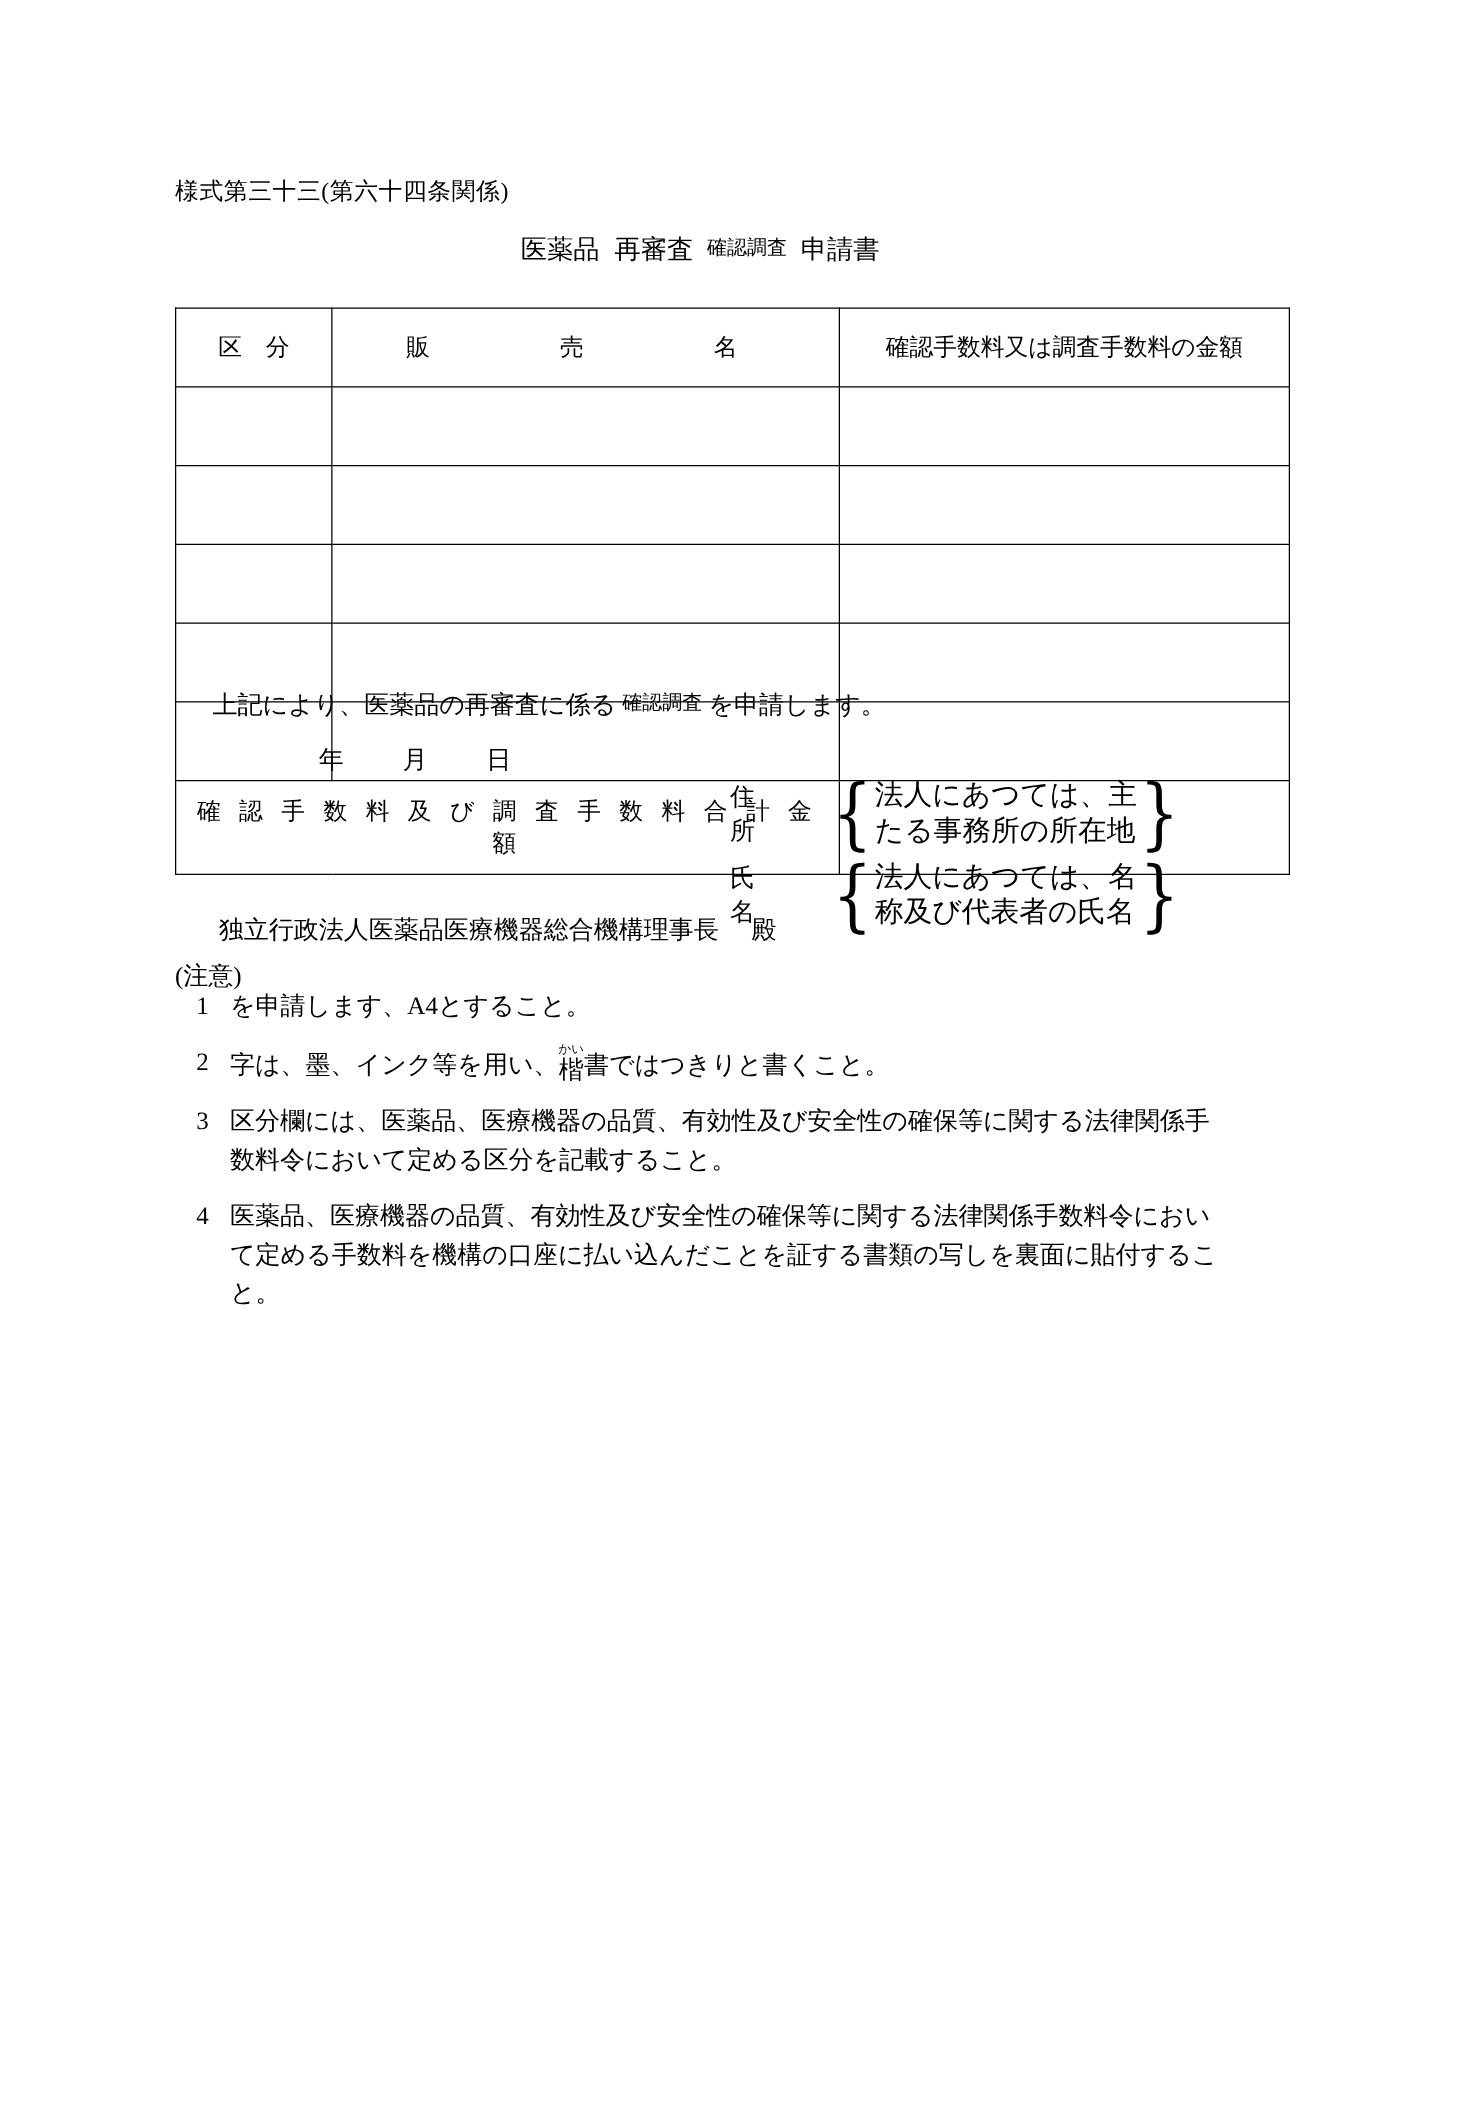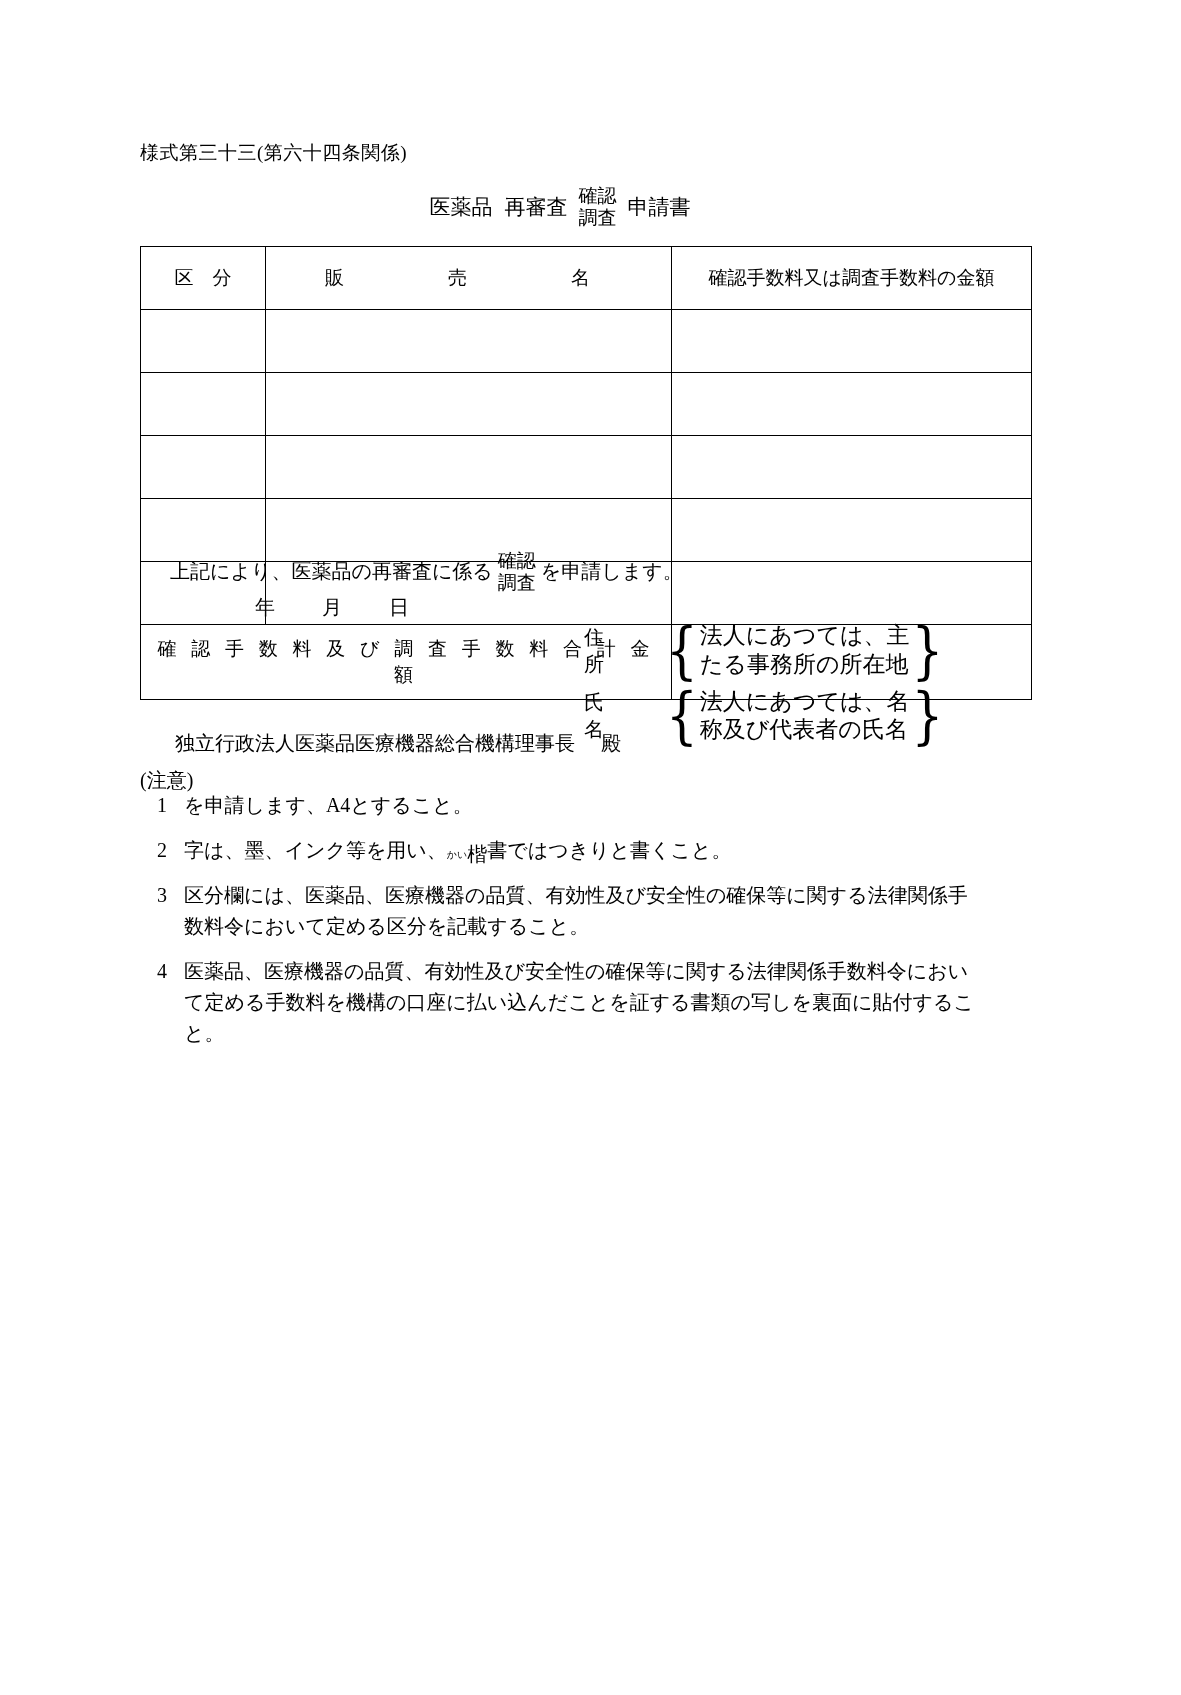--- a/index.html
+++ b/index.html
@@ -39,25 +39,24 @@
     display: flex;
     justify-content: center;
     align-items: center;
     font-size: 21px;
   }
   .doc-title .t-word {
     padding: 0 6px;
   }
   .stack {
     display: inline-flex;
-    flex-direction: column;
     justify-content: center;
     align-items: center;
     line-height: 1.15;
-    font-size: 19px;
+    font-size: 16px;
     padding: 0 5px;
     position: relative;
     top: 0px;
   }
 
   
   .fee-table {
     position: absolute;
     left: 140px;
     top: 246px;
@@ -171,21 +170,21 @@
   .note-num {
     width: 44px;
     flex: 0 0 44px;
     text-align: center;
   }
   .note-body {
     flex: 1;
   }
   .ruby-wrap {
     display: inline-flex;
-    flex-direction: row;
+    flex-direction: column;
     align-items: center;
     vertical-align: bottom;
     line-height: 1;
   }
   .ruby-rt {
     font-size: 10px;
     line-height: 1;
     margin-bottom: -1px;
   }
   .ruby-rb {

